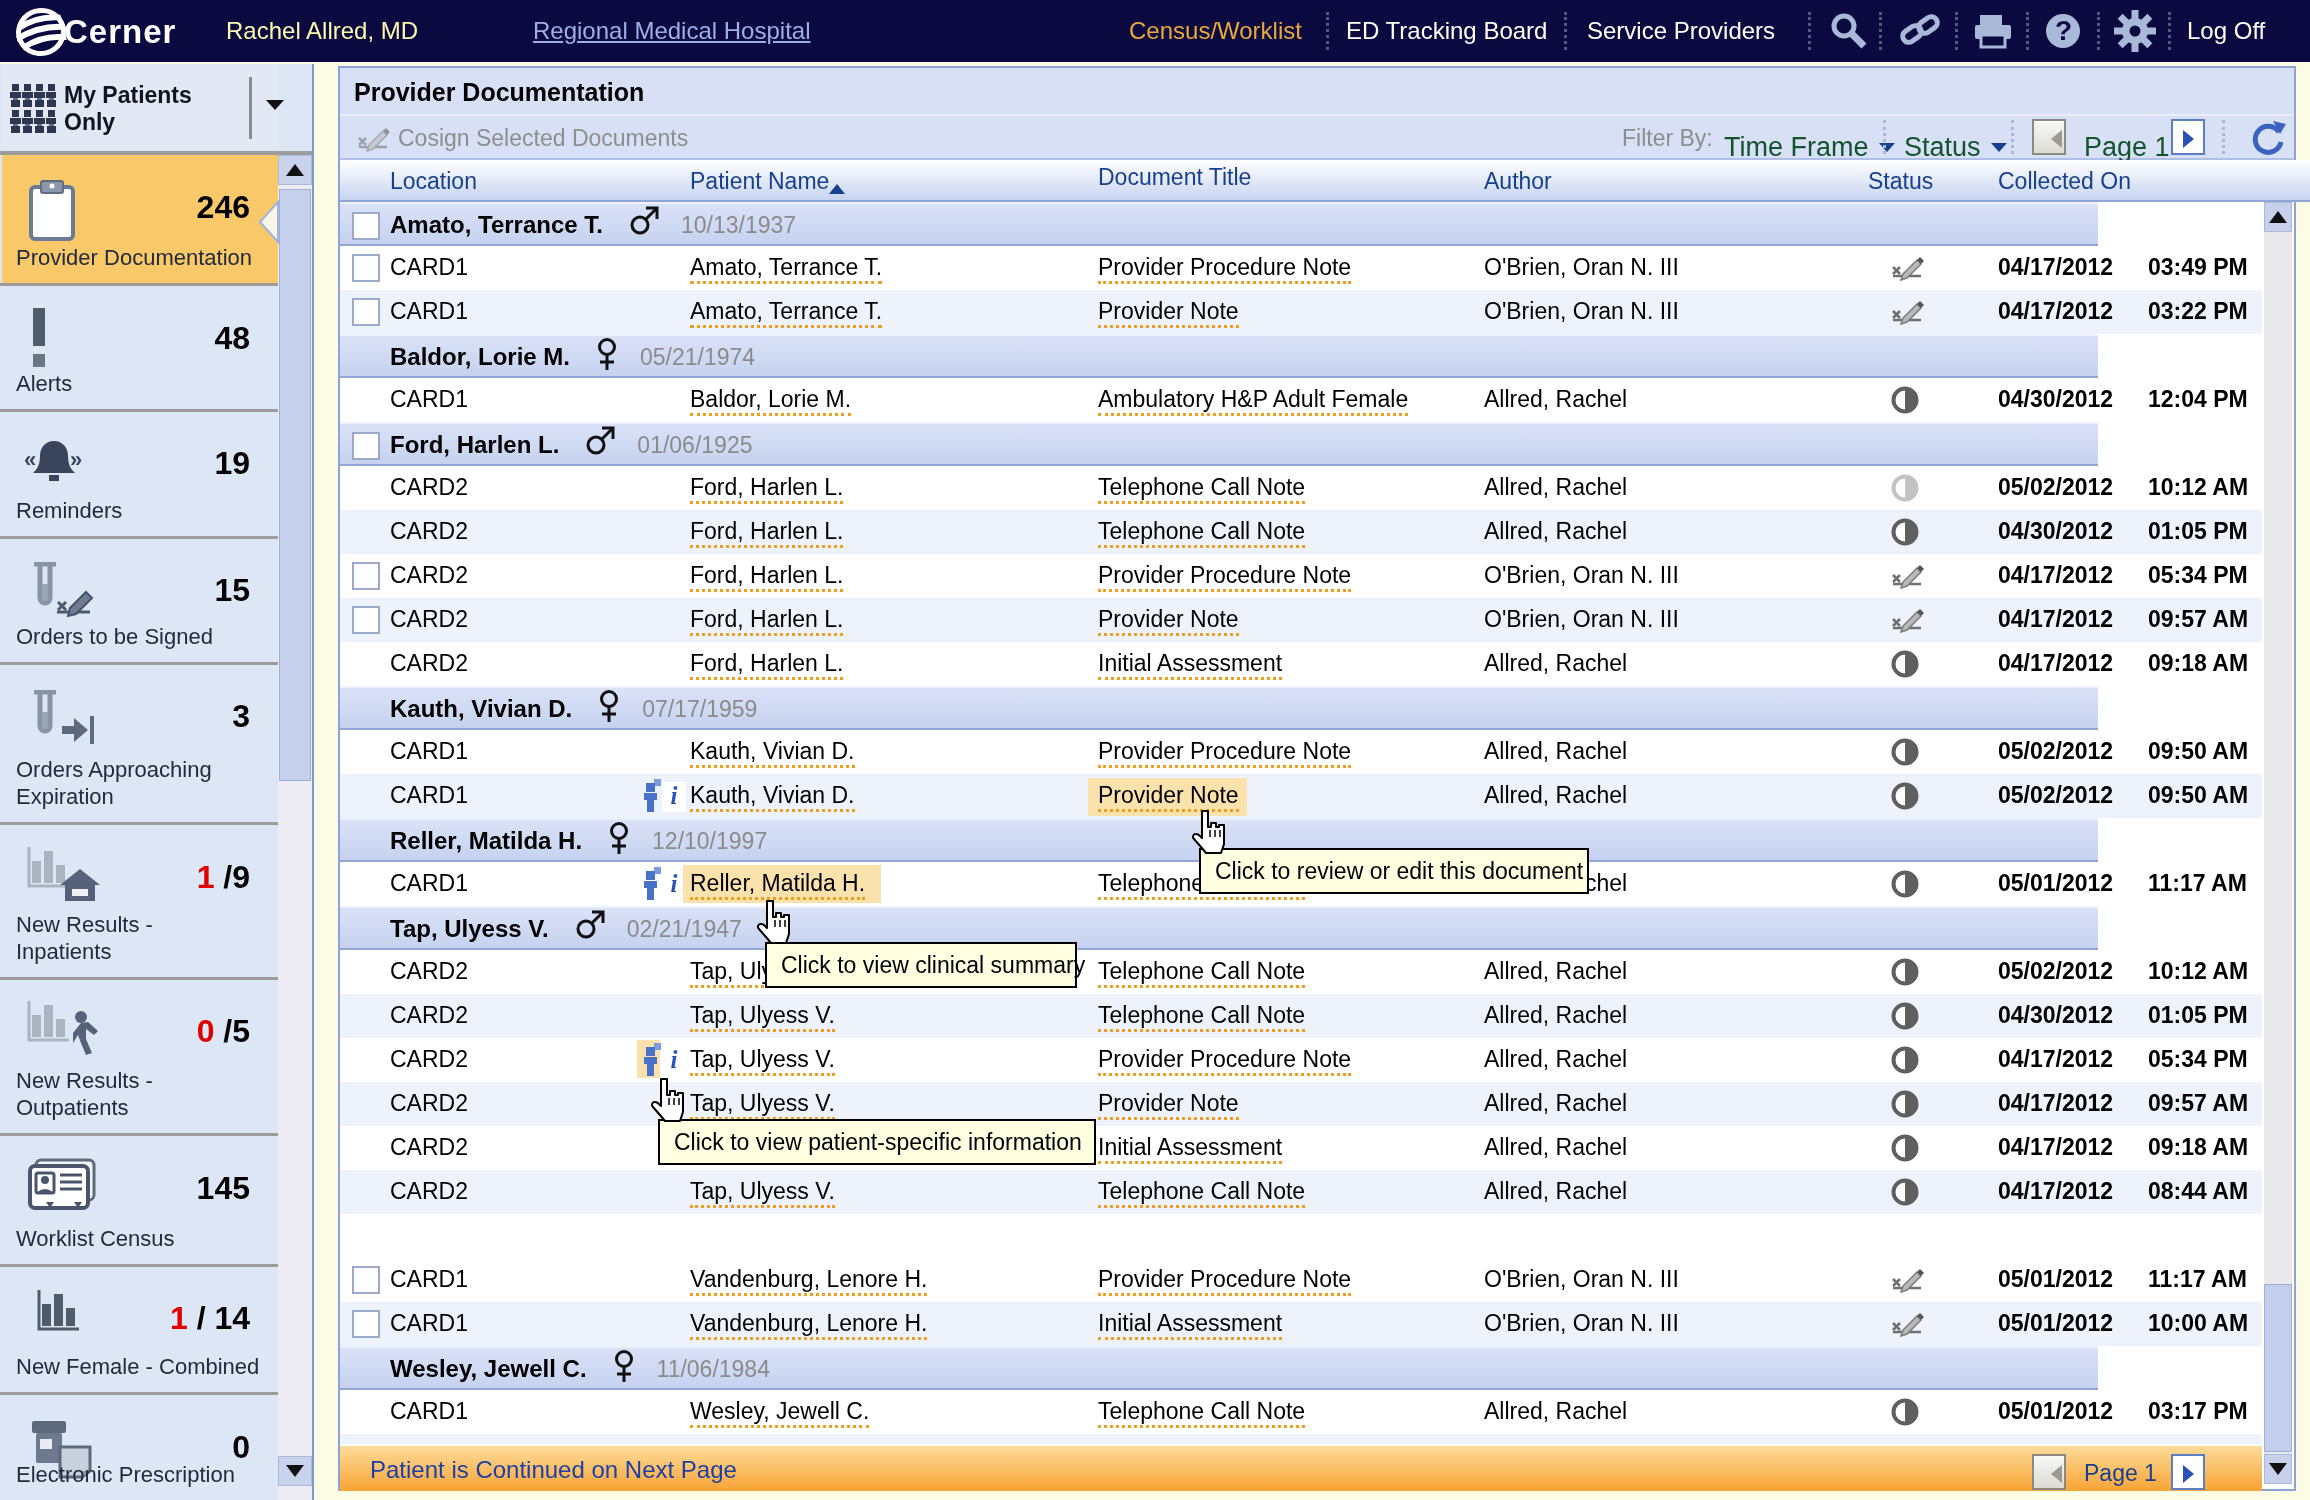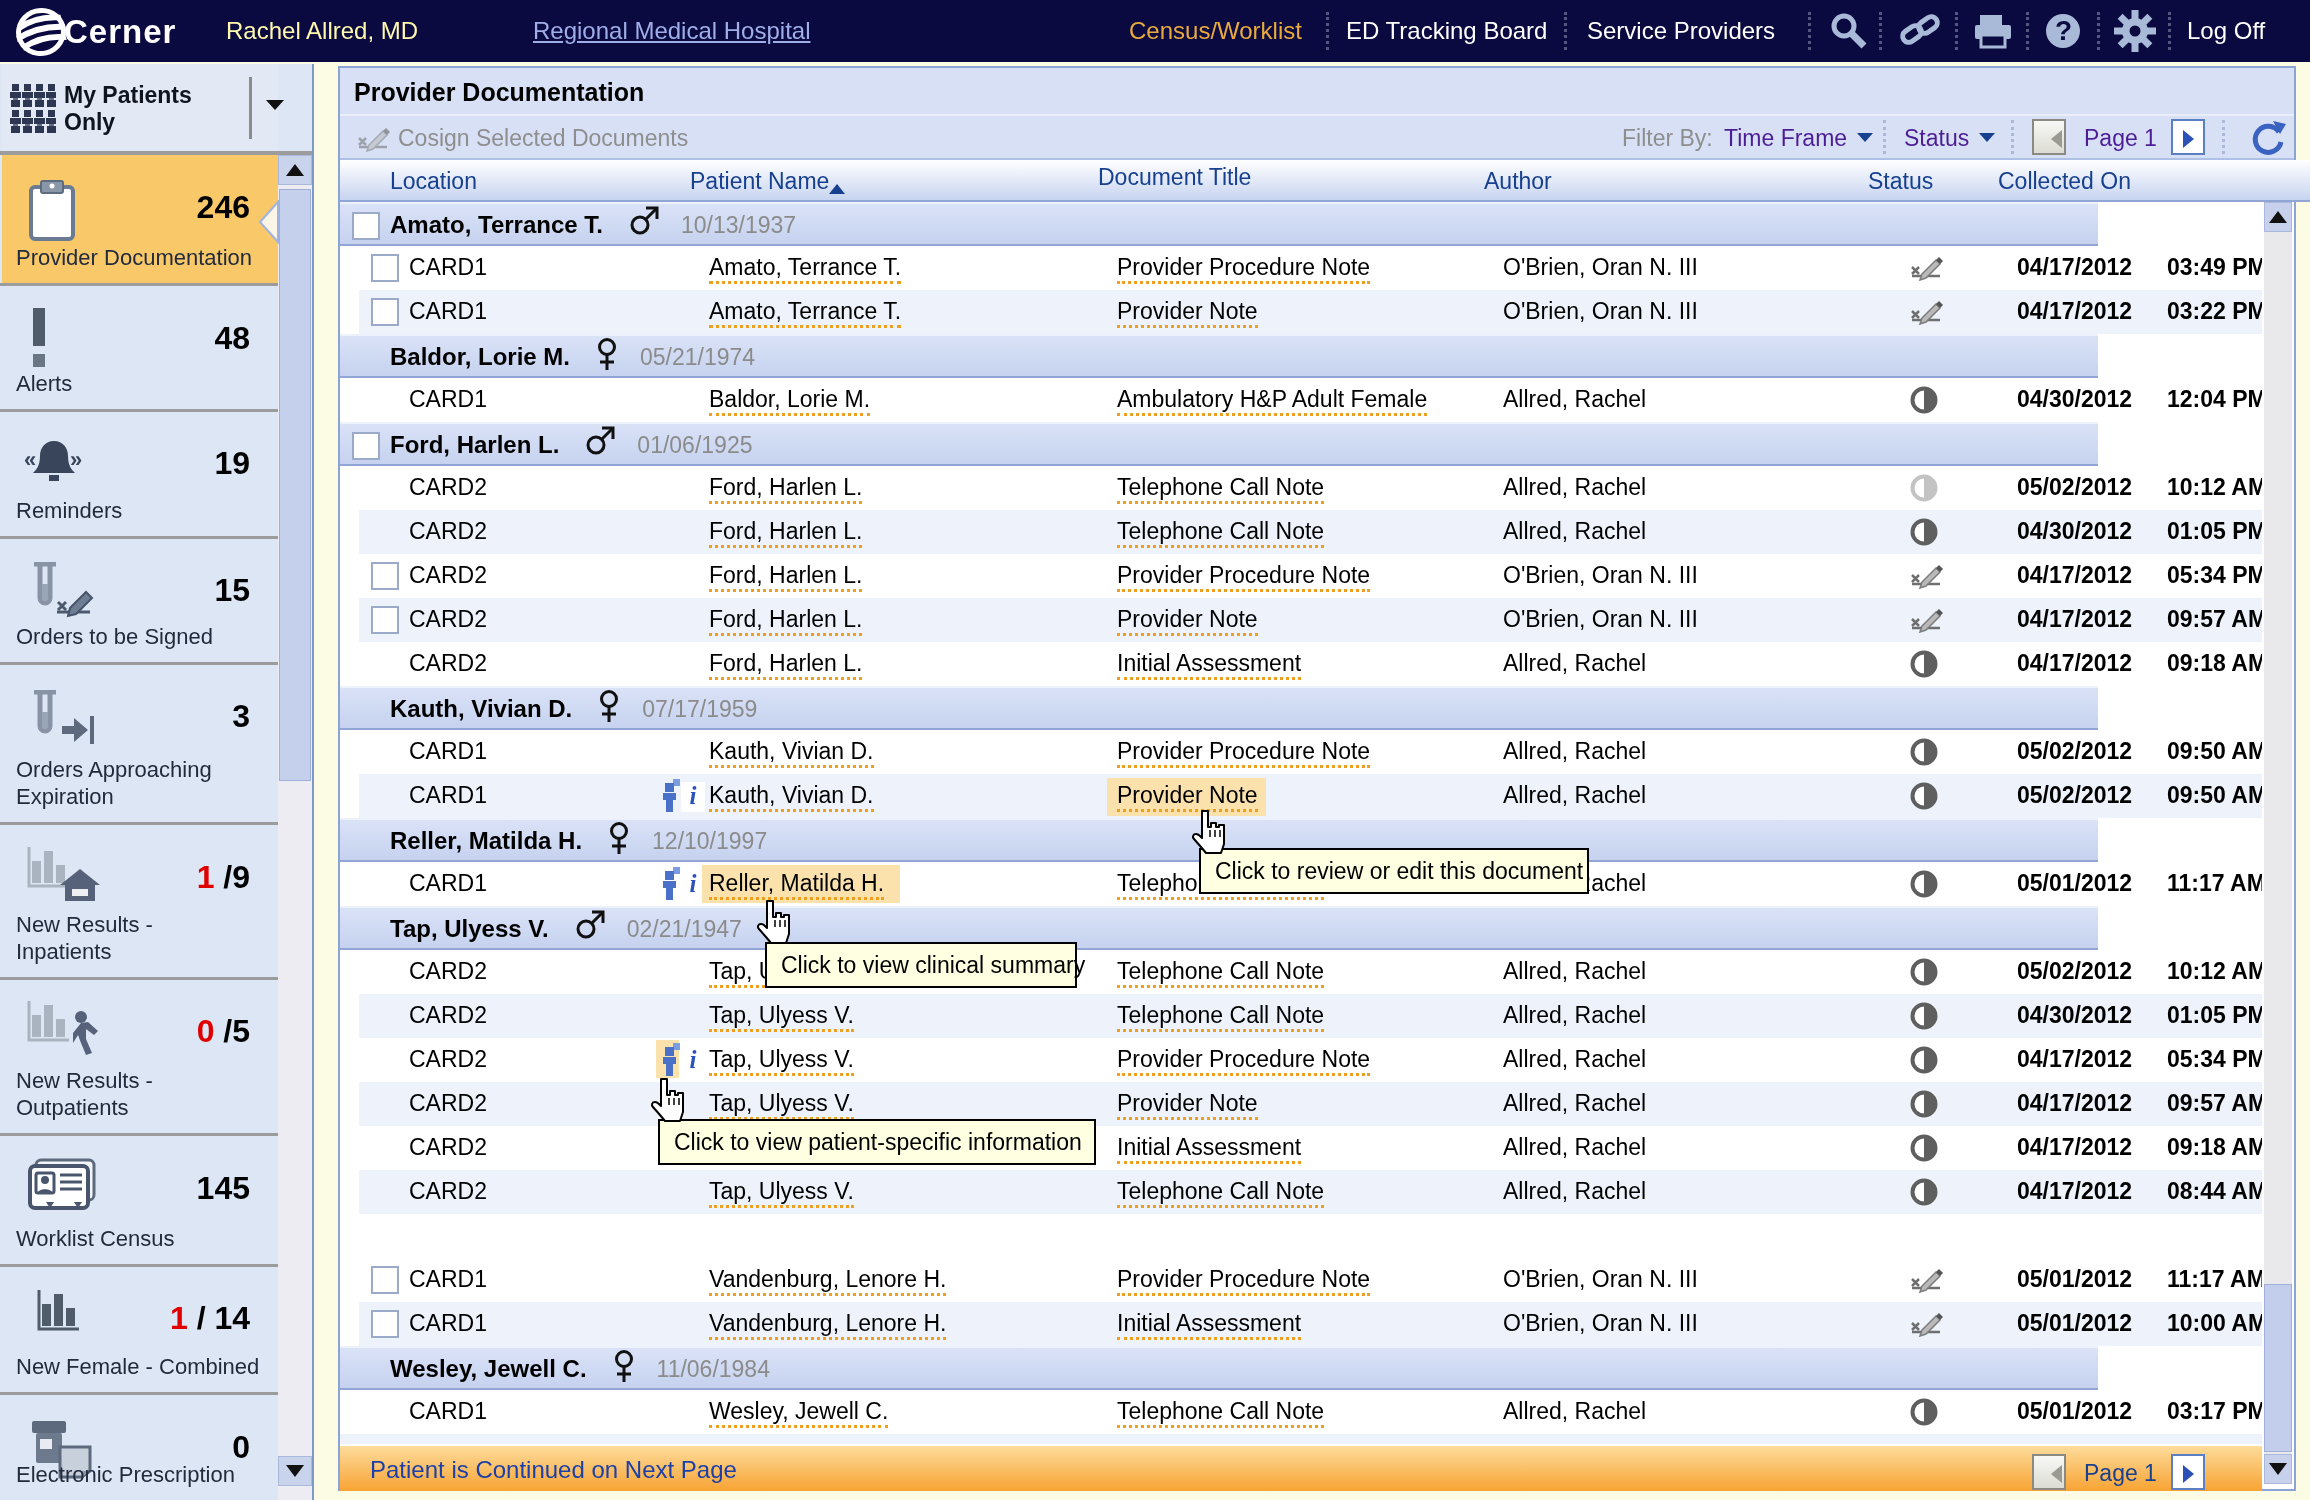--- a/index.html
+++ b/index.html
@@ -25,37 +25,37 @@
 .sbtn { position:absolute; left:0; width:34px; height:30px; background:#c9d3ec; border:1px solid #aab8dc; }
 .sbtn svg { display:block; margin:8px auto 0; }
 #sthumb { position:absolute; left:1px; top:34px; width:32px; height:592px; background:#c5d0ec; border:1px solid #9fafd8; }
 #beak { position:absolute; left:256px; top:200px; }
 
 #panel { position:absolute; left:338px; top:66px; width:1958px; height:1425px; border:2px solid #8ca3d6; background:#fff; }
 #ptitle { position:absolute; left:0; top:0; width:1954px; height:46px; background:#d7e0f5; }
 #ptitle span { position:absolute; left:14px; top:10px; font-size:25px; font-weight:bold; color:#000; }
 #toolbar { position:absolute; left:0; top:46px; width:1954px; height:46px; background:#d7e0f5; border-top:2px solid #e9eefa; border-bottom:2px solid #afc0e6; }
 #toolbar .g { color:#8e8e8e; font-size:23px; position:absolute; top:9px; white-space:nowrap; }
-#toolbar .b { color:#4c1d95; font-size:23px; position:absolute; top:9px; white-space:nowrap; }
+#toolbar .b { color:#14532d; font-size:27px; position:absolute; top:16px; white-space:nowrap; }
 #toolbar .dar { display:inline-block; width:0; height:0; border:8px solid transparent; border-top:9px solid #17408f; vertical-align:-4px; margin-left:10px; }
 #toolbar .vsep { position:absolute; top:4px; height:34px; border-left:3px dotted #aab8dc; }
 .pgbtn { position:absolute; top:3px; width:34px; height:36px; border:2px solid #8a8a82; background:linear-gradient(#f8f8f6,#dcdcd4); }
 .pgbtn.on { border:2px solid #5b7fc4; background:#fff; }
 .tri-l { position:absolute; left:8px; top:9px; width:0; height:0; border:9px solid transparent; border-right:11px solid #9a9a92; }
 .tri-r { position:absolute; left:10px; top:9px; width:0; height:0; border:9px solid transparent; border-left:11px solid #2b50b8; }
 
 #thead { position:absolute; left:0; top:92px; width:2104px; height:42px; background:linear-gradient(#ffffff, #c7d4f0); border-bottom:2px solid #92a6d6; }
 #thead span { position:absolute; top:8px; font-size:23px; color:#17408f; white-space:nowrap; }
 
 #rows { position:absolute; left:0; top:134px; width:1922px; height:1232px; background:#fff; }
 .grow { position:absolute; left:0; width:1758px; height:44px; background:linear-gradient(#dae2f7,#c6d2ef); border-top:2px solid #edf1fb; border-bottom:2px solid #92a6d6; white-space:nowrap; }
 .gname { display:inline-block; margin-top:7px; font-size:24px; font-weight:bold; color:#000; }
 .gsym { display:inline-block; margin-left:26px; }
 .gdob { display:inline-block; margin-left:22px; font-size:23px; color:#8b8b8b; }
-.drow { position:absolute; left:0; width:1922px; height:44px; background:#fff;margin-left:19px; }
+.drow { position:absolute; left:0; width:1922px; height:44px; background:#fff; }
 .drow.alt { background:#edf2fb; }
 .c { position:absolute; top:8px; font-size:23px; color:#000; white-space:nowrap; }
 .loc { left:50px; }
 .pat { left:350px; }
 .tit { left:758px; }
 .aut { left:1144px; }
 .st { left:1550px; top:7px; }
 .dt { left:1658px; font-weight:bold; }
 .tm { left:1808px; font-weight:bold; }
 .lnk { border-bottom:3px dotted #ee9f1f; padding-bottom:1px; }

